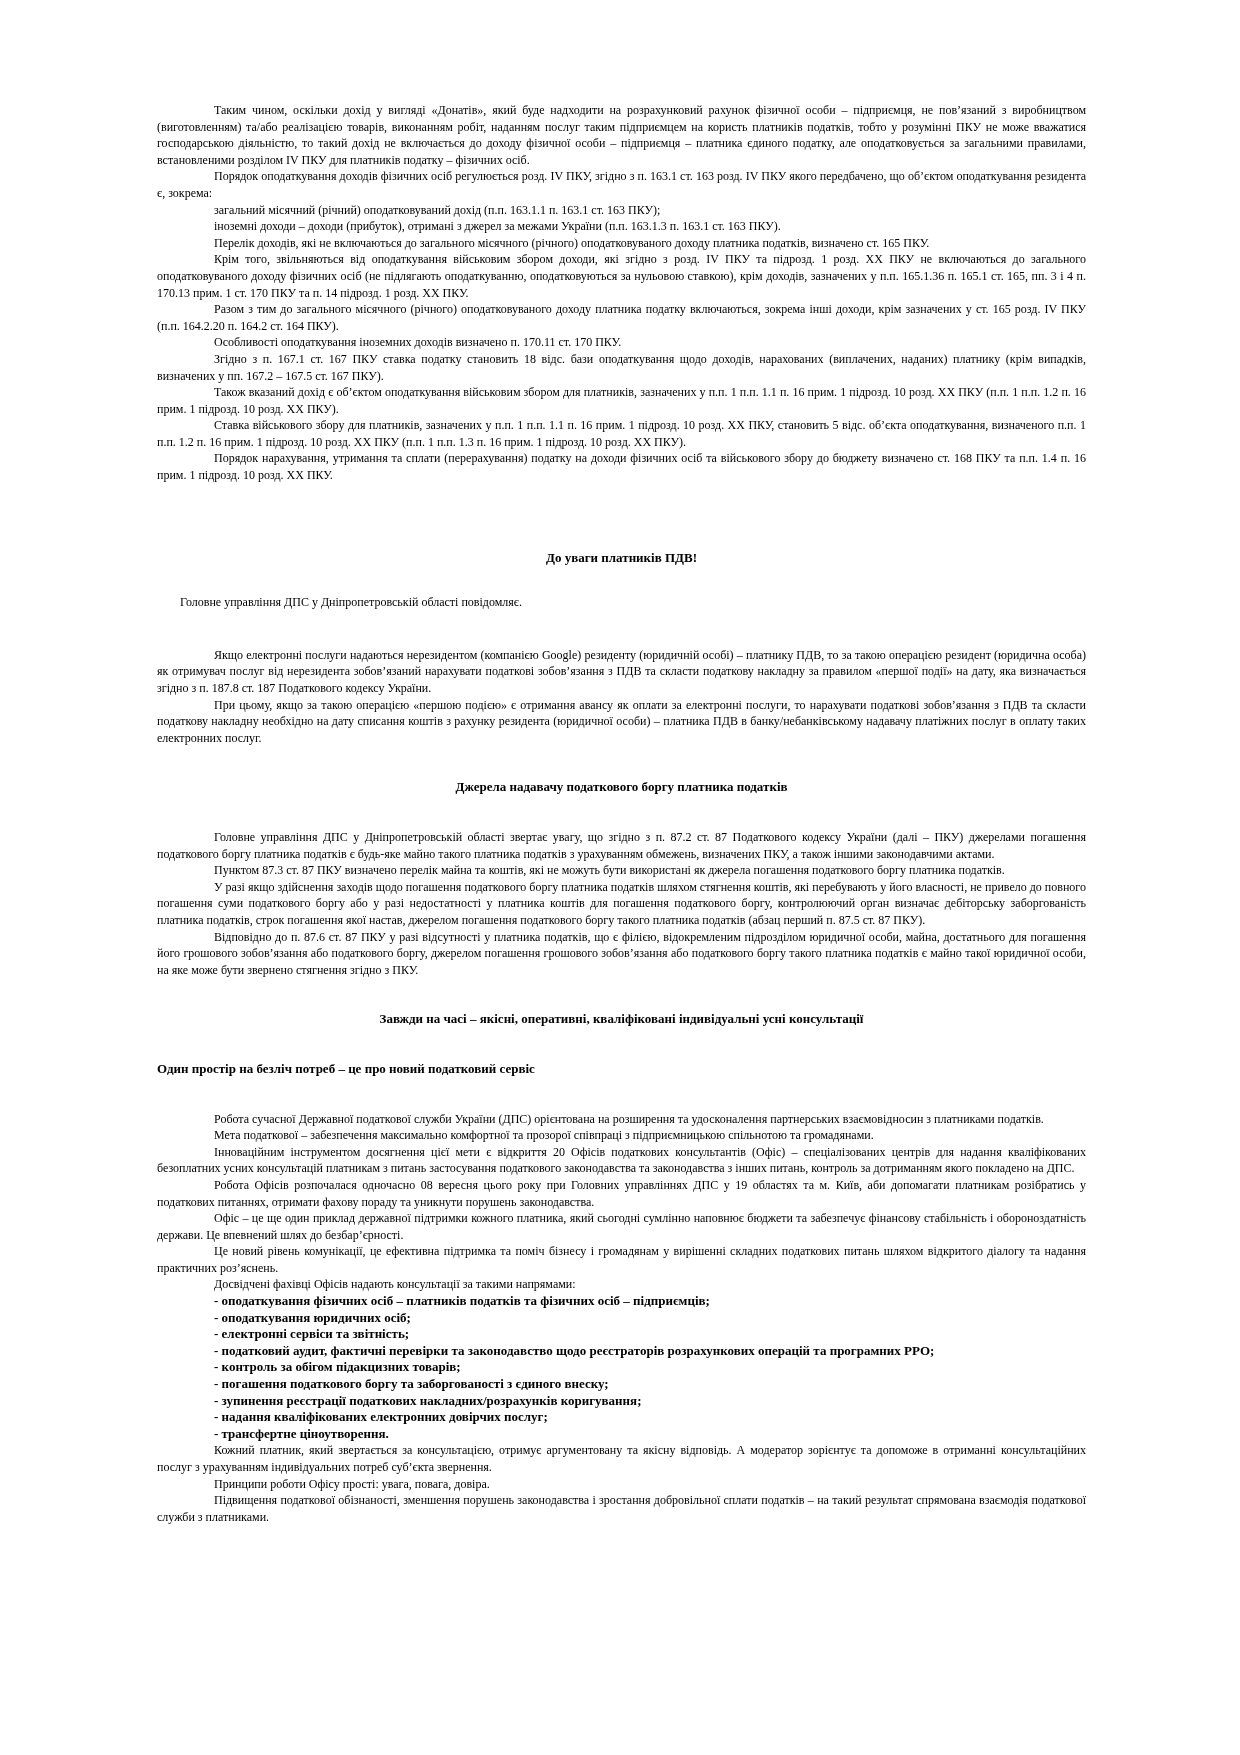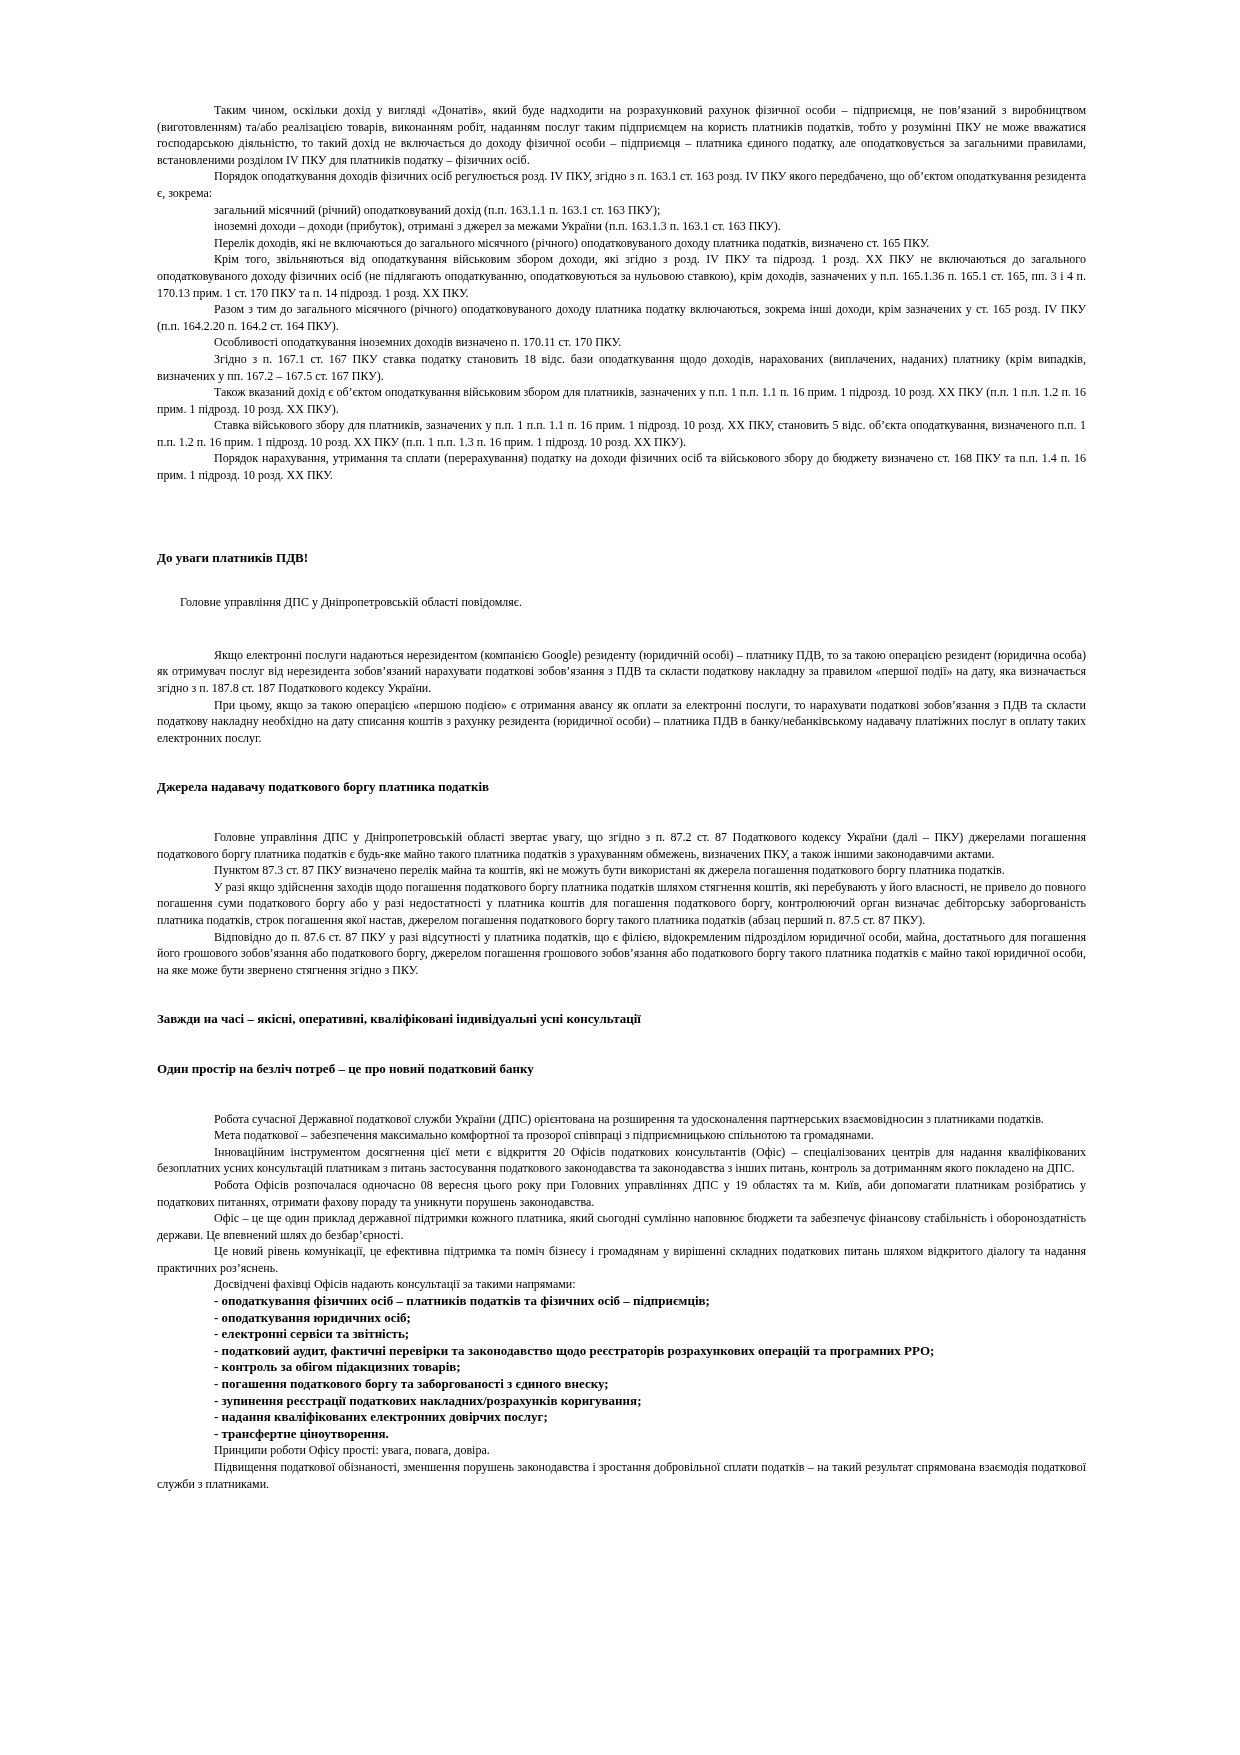--- a/index.html
+++ b/index.html
@@ -30,20 +30,21 @@
     line-height: 16.6px;
     text-align: justify;
     text-indent: 57px;
     margin: 0;
     font-weight: bold;
   }
   .heading-center {
     font-size: 13px;
     line-height: 16.6px;
     font-weight: bold;
+    text-align: center;
     margin: 0;
   }
   .heading-left {
     font-size: 13px;
     line-height: 16.6px;
     font-weight: bold;
     text-align: left;
     margin: 0;
   }
   .h-pdv { margin: 66px 0 28px 0; }
@@ -75,35 +76,36 @@
   <p class="para">Якщо електронні послуги надаються нерезидентом (компанією Google) резиденту (юридичній особі) – платнику ПДВ, то за такою операцією резидент (юридична особа) як отримувач послуг від нерезидента зобов’язаний нарахувати податкові зобов’язання з ПДВ та скласти податкову накладну за правилом «першої події» на дату, яка визначається згідно з п. 187.8 ст. 187 Податкового кодексу України.</p>
   <p class="para">При цьому, якщо за такою операцією «першою подією» є отримання авансу як оплати за електронні послуги, то нарахувати податкові зобов’язання з ПДВ та скласти податкову накладну необхідно на дату списання коштів з рахунку резидента (юридичної особи) – платника ПДВ в банку/небанківському надавачу платіжних послуг в оплату таких електронних послуг.</p>
 
   <p class="heading-center h-sources">Джерела надавачу податкового боргу платника податків</p>
   <p class="para">Головне управління ДПС у Дніпропетровській області звертає увагу, що згідно з п. 87.2 ст. 87 Податкового кодексу України (далі – ПКУ) джерелами погашення податкового боргу платника податків є будь-яке майно такого платника податків з урахуванням обмежень, визначених ПКУ, а також іншими законодавчими актами.</p>
   <p class="para">Пунктом 87.3 ст. 87 ПКУ визначено перелік майна та коштів, які не можуть бути використані як джерела погашення податкового боргу платника податків.</p>
   <p class="para">У разі якщо здійснення заходів щодо погашення податкового боргу платника податків шляхом стягнення коштів, які перебувають у його власності, не привело до повного погашення суми податкового боргу або у разі недостатності у платника коштів для погашення податкового боргу, контролюючий орган визначає дебіторську заборгованість платника податків, строк погашення якої настав, джерелом погашення податкового боргу такого платника податків (абзац перший п. 87.5 ст. 87 ПКУ).</p>
   <p class="para">Відповідно до п. 87.6 ст. 87 ПКУ у разі відсутності у платника податків, що є філією, відокремленим підрозділом юридичної особи, майна, достатнього для погашення його грошового зобов’язання або податкового боргу, джерелом погашення грошового зобов’язання або податкового боргу такого платника податків є майно такої юридичної особи, на яке може бути звернено стягнення згідно з ПКУ.</p>
 
   <p class="heading-center h-consult">Завжди на часі – якісні, оперативні, кваліфіковані індивідуальні усні консультації</p>
-  <p class="heading-left h-space">Один простір на безліч потреб – це про новий податковий банку</p>
+  <p class="heading-left h-space">Один простір на безліч потреб – це про новий податковий сервіс</p>
   <p class="para">Робота сучасної Державної податкової служби України (ДПС) орієнтована на розширення та удосконалення партнерських взаємовідносин з платниками податків.</p>
   <p class="para">Мета податкової – забезпечення максимально комфортної та прозорої співпраці з підприємницькою спільнотою та громадянами.</p>
   <p class="para">Інноваційним інструментом досягнення цієї мети є відкриття 20 Офісів податкових консультантів (Офіс) – спеціалізованих центрів для надання кваліфікованих безоплатних усних консультацій платникам з питань застосування податкового законодавства та законодавства з інших питань, контроль за дотриманням якого покладено на ДПС.</p>
   <p class="para">Робота Офісів розпочалася одночасно 08 вересня цього року при Головних управліннях ДПС у 19 областях та м. Київ, аби допомагати платникам розібратись у податкових питаннях, отримати фахову пораду та уникнути порушень законодавства.</p>
   <p class="para">Офіс – це ще один приклад державної підтримки кожного платника, який сьогодні сумлінно наповнює бюджети та забезпечує фінансову стабільність і обороноздатність держави. Це впевнений шлях до безбар’єрності.</p>
   <p class="para">Це новий рівень комунікації, це ефективна підтримка та поміч бізнесу і громадянам у вирішенні складних податкових питань шляхом відкритого діалогу та надання практичних роз’яснень.</p>
   <p class="para">Досвідчені фахівці Офісів надають консультації за такими напрямами:</p>
 
   <p class="list-item">- оподаткування фізичних осіб – платників податків та фізичних осіб – підприємців;</p>
   <p class="list-item">- оподаткування юридичних осіб;</p>
   <p class="list-item">- електронні сервіси та звітність;</p>
   <p class="list-item">- податковий аудит, фактичні перевірки та законодавство щодо реєстраторів розрахункових операцій та програмних РРО;</p>
   <p class="list-item">- контроль за обігом підакцизних товарів;</p>
   <p class="list-item">- погашення податкового боргу та заборгованості з єдиного внеску;</p>
   <p class="list-item">- зупинення реєстрації податкових накладних/розрахунків коригування;</p>
   <p class="list-item">- надання кваліфікованих електронних довірчих послуг;</p>
   <p class="list-item">- трансфертне ціноутворення.</p>
 
+  <p class="para">Кожний платник, який звертається за консультацією, отримує аргументовану та якісну відповідь. А модератор зорієнтує та допоможе в отриманні консультаційних послуг з урахуванням індивідуальних потреб суб’єкта звернення.</p>
   <p class="para">Принципи роботи Офісу прості: увага, повага, довіра.</p>
   <p class="para">Підвищення податкової обізнаності, зменшення порушень законодавства і зростання добровільної сплати податків – на такий результат спрямована взаємодія податкової служби з платниками.</p>
 
 </div>
 
 </body></html>

